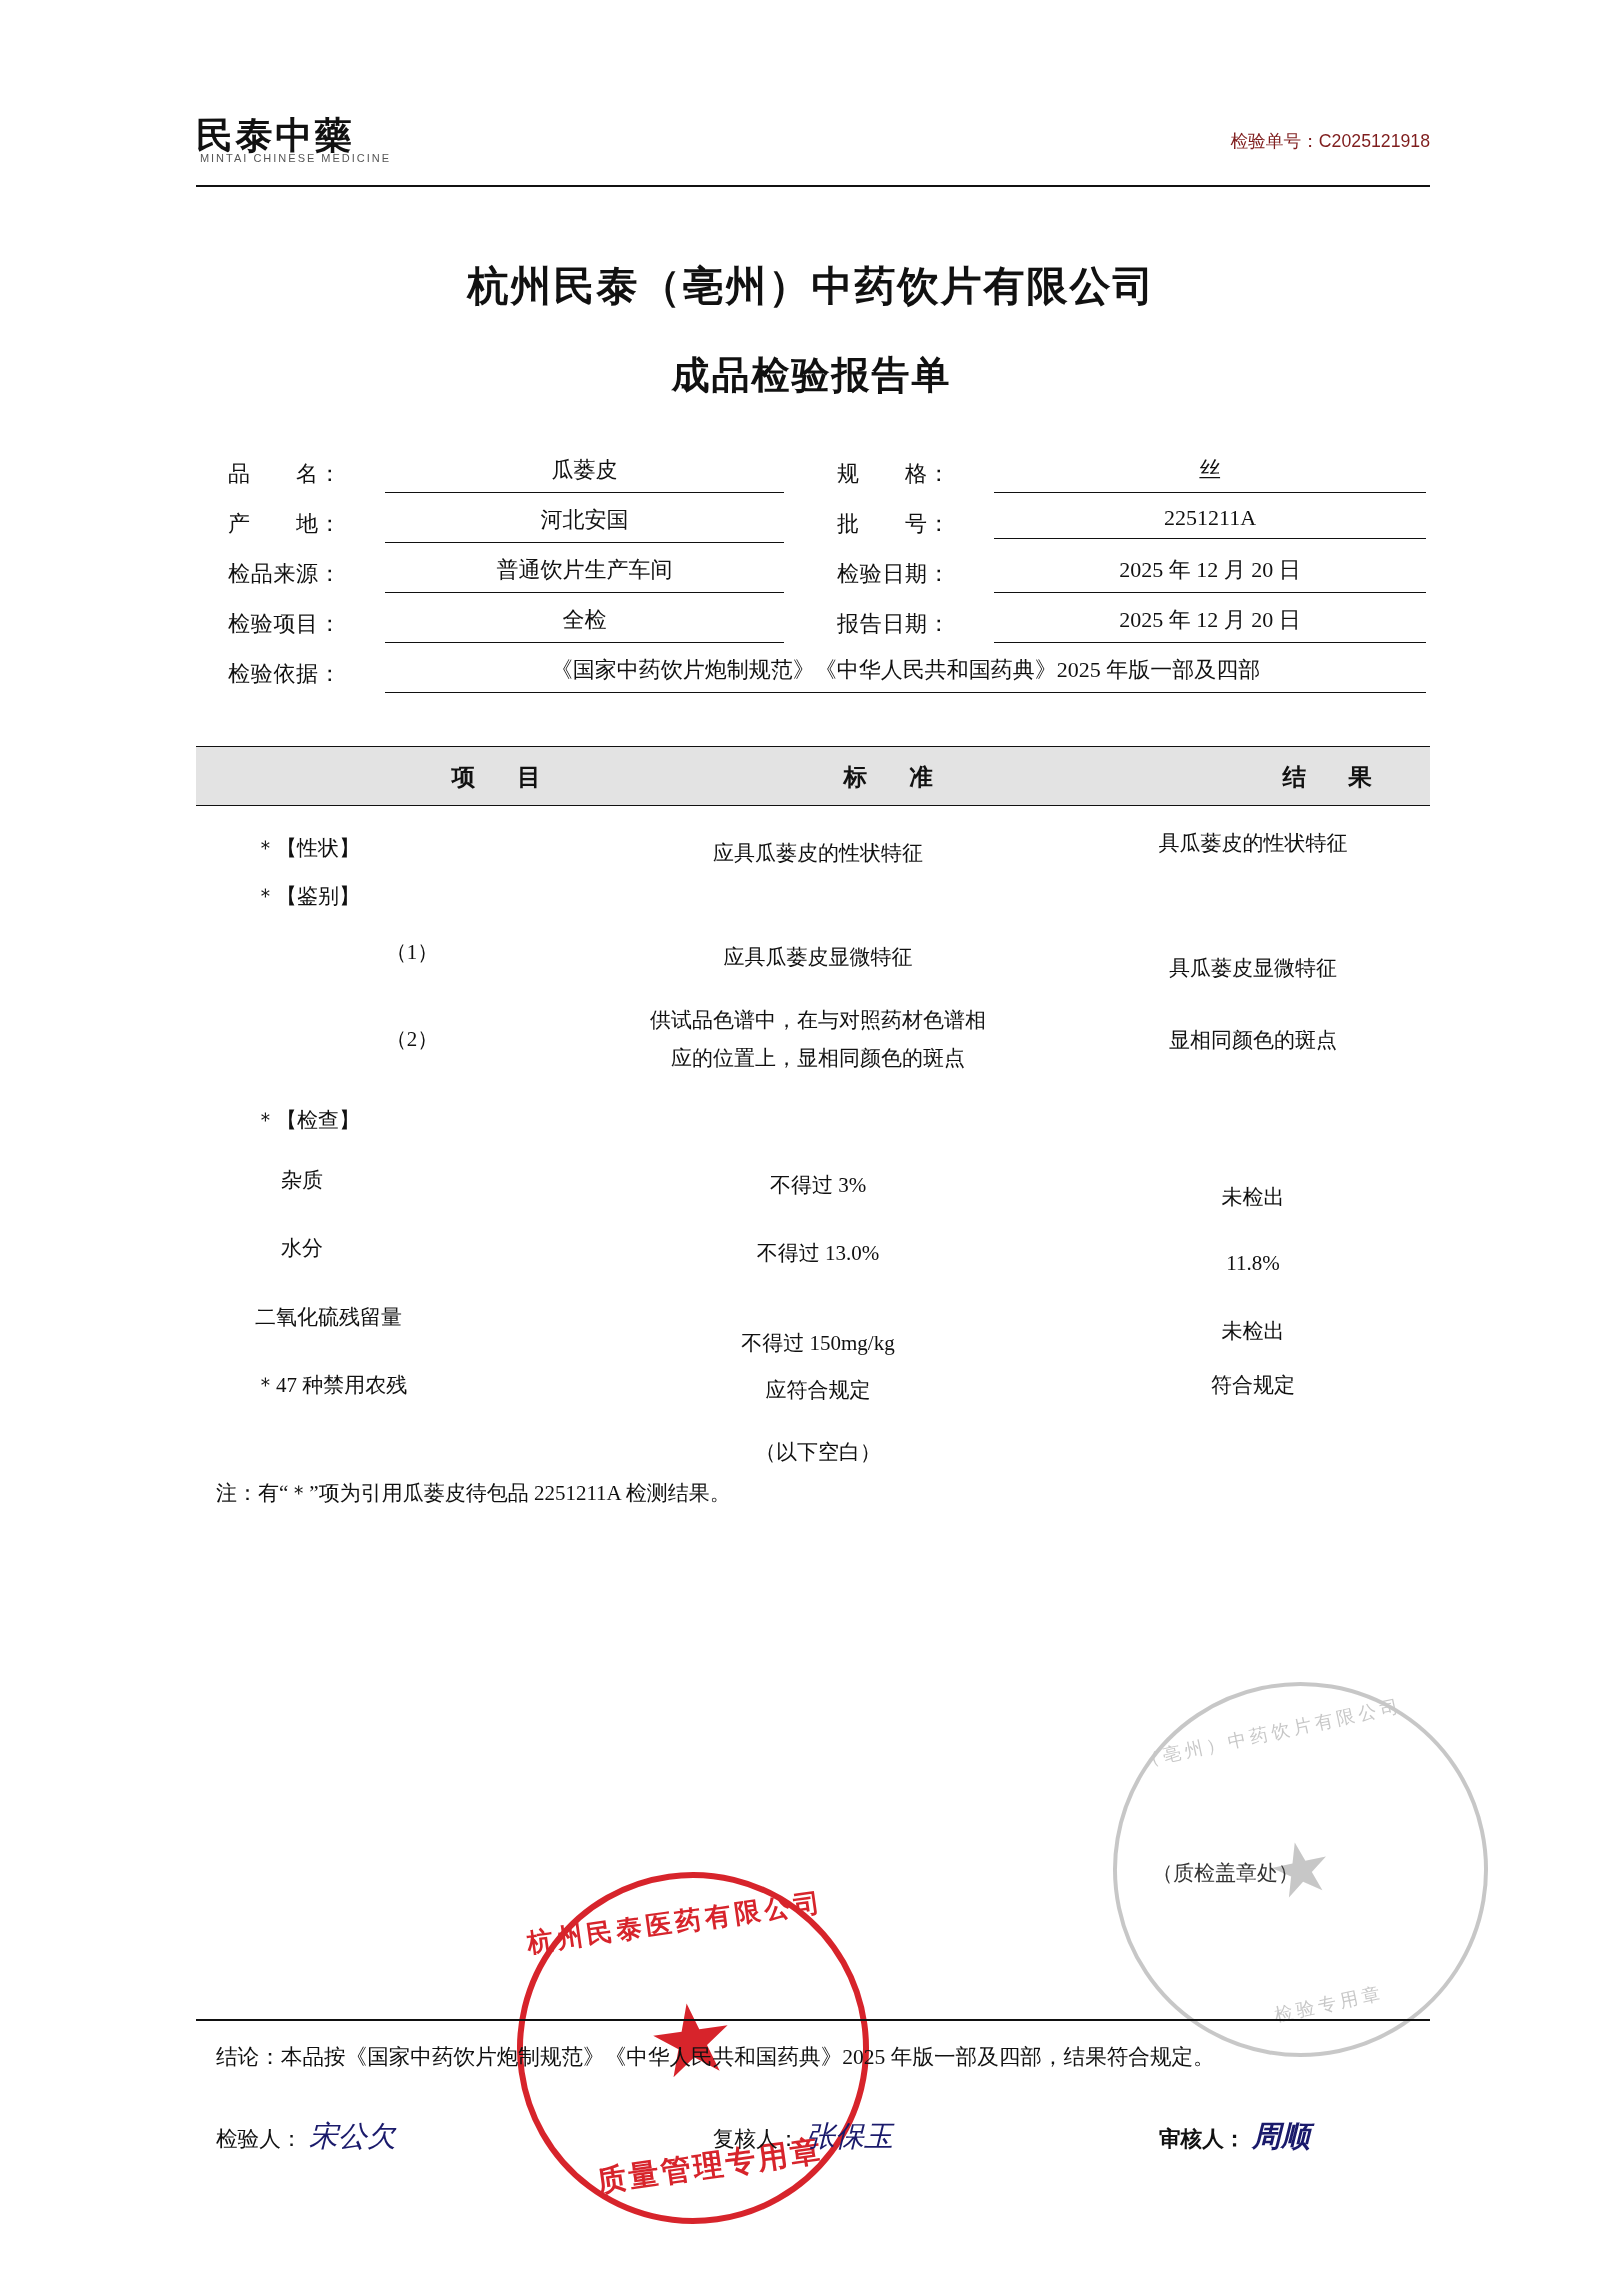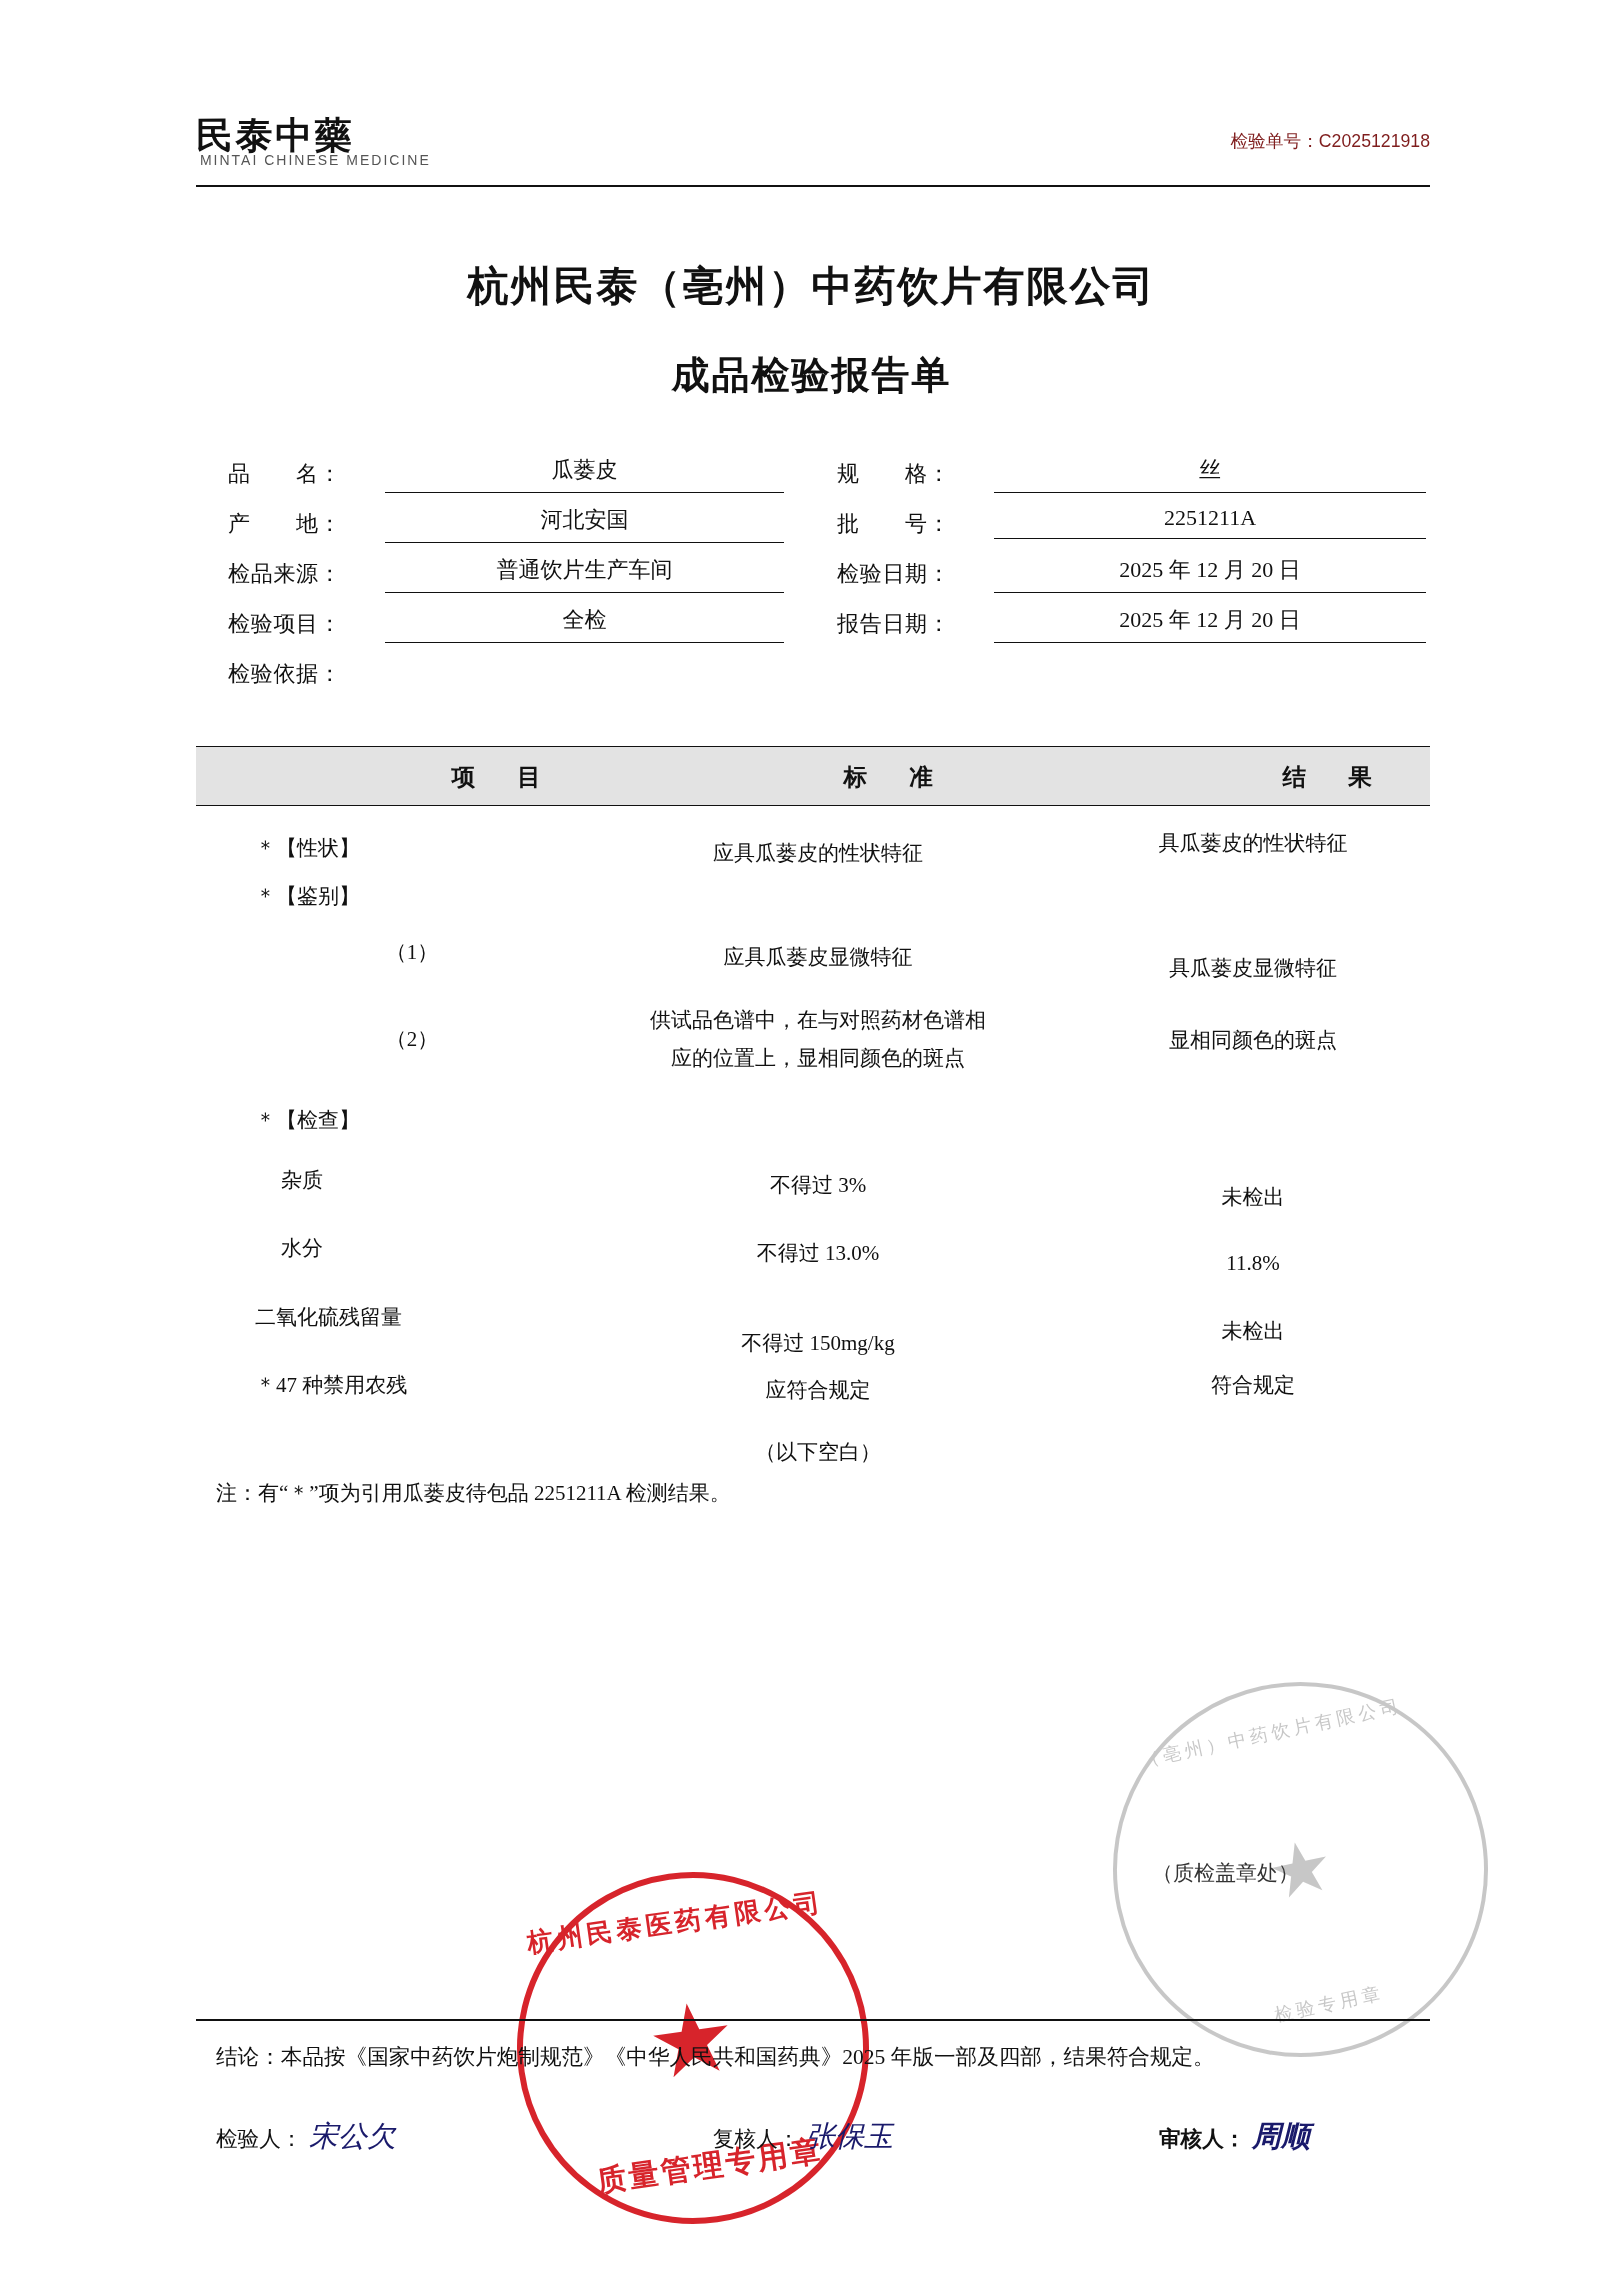--- a/index.html
+++ b/index.html
@@ -34,21 +34,21 @@
     font-family: "Liberation Serif", serif;
     font-weight: 700;
     font-size: 37px;
     letter-spacing: 2.6px;
     color: #111;
   }
   .logo-sub {
     position: absolute;
     left: 3.9px;
     top: 41px;
-    font-size: 14px;
+    font-size: 11px;
     letter-spacing: 2px;
     color: #555;
     font-family: "Liberation Sans", sans-serif;
   }
   .doc-no {
     position: absolute;
     right: 0;
     top: 18.3px;
     font-size: 17.7px;
     font-family: "Liberation Sans", sans-serif;
@@ -343,20 +343,21 @@
       <div class="meta-value val-b">2025 年 12 月 20 日</div>
     </div>
     <div class="meta-row">
       <div class="meta-label lbl-a">检验项目：</div>
       <div class="meta-value val-a">全检</div>
       <div class="meta-label lbl-b">报告日期：</div>
       <div class="meta-value val-b">2025 年 12 月 20 日</div>
     </div>
     <div class="meta-row">
       <div class="meta-label lbl-a">检验依据：</div>
+      <div class="meta-value val-wide">《国家中药饮片炮制规范》《中华人民共和国药典》2025 年版一部及四部</div>
     </div>
   </div>
 
   <div class="tbl">
     <div class="tbl-head">
       <div class="th th-item">项　目</div>
       <div class="th th-std">标　准</div>
       <div class="th th-res">结　果</div>
     </div>
 

